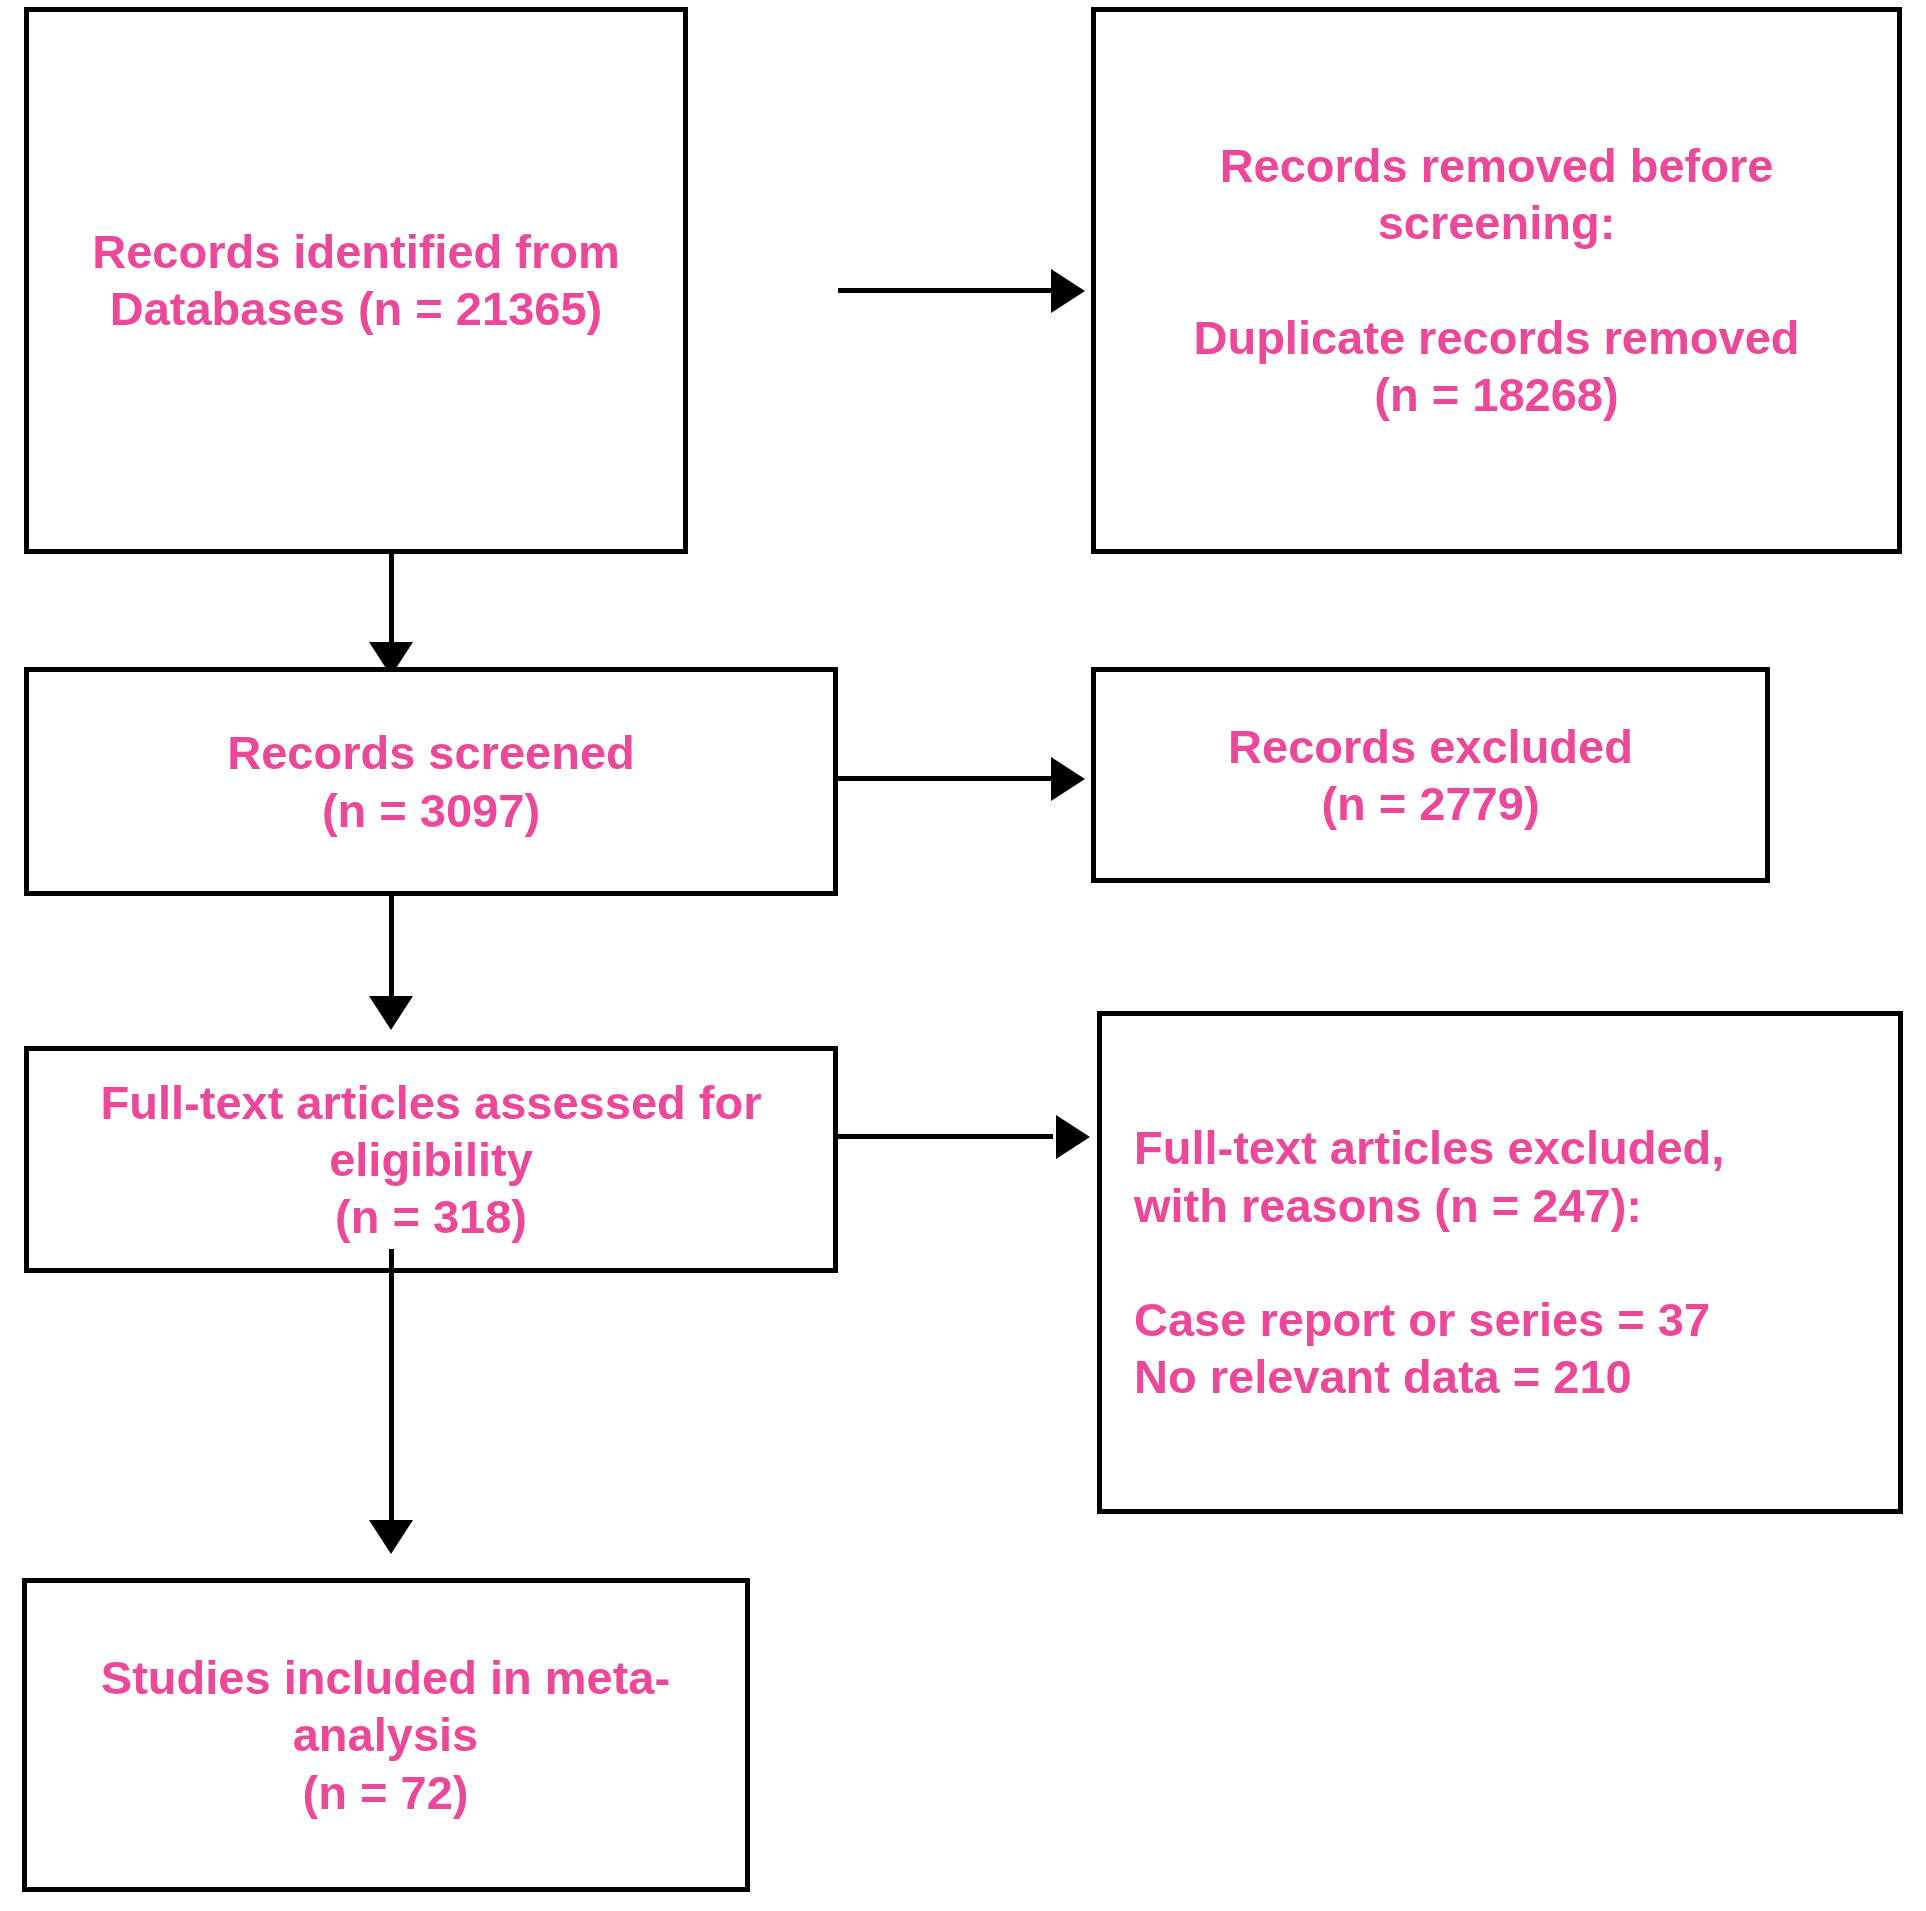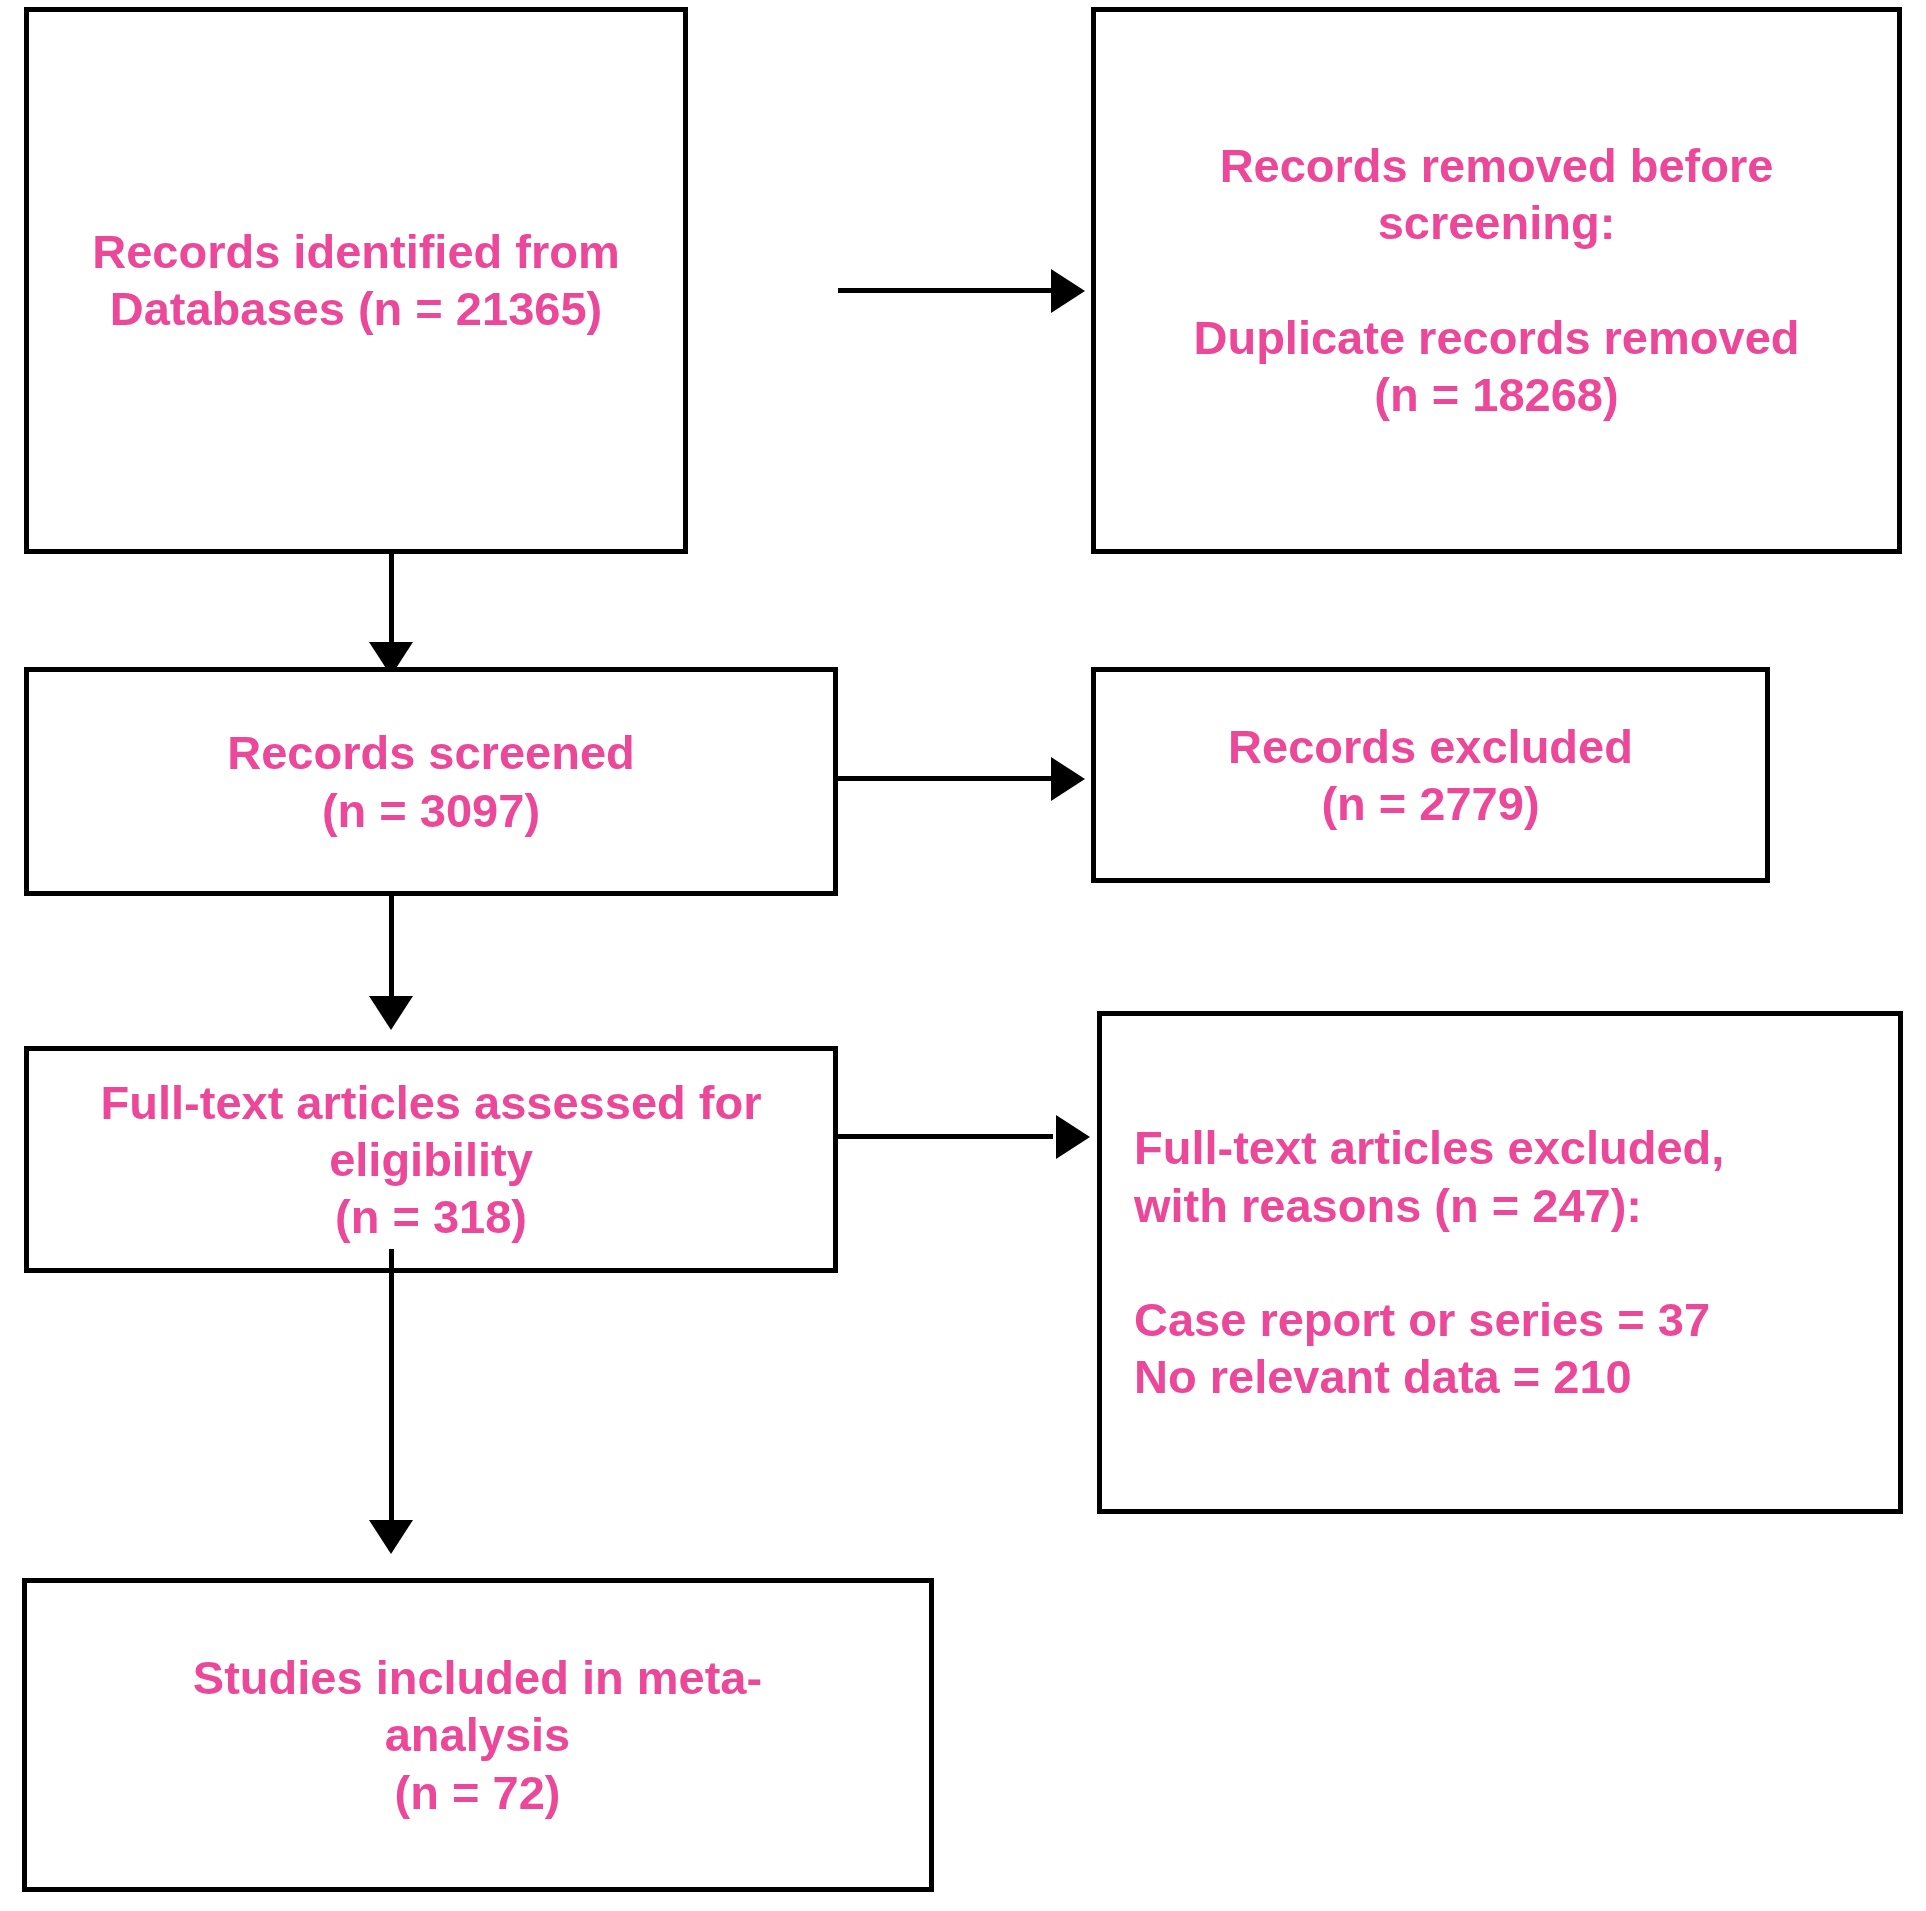--- a/index.html
+++ b/index.html
@@ -43,21 +43,21 @@
     text-align: left;
   }
 
   
   #box-identified      { left: 24px;   top: 6.5px;   width: 664px; height: 547px; }
   #box-removed         { left: 1091px; top: 6.5px;   width: 811px; height: 547px; }
   #box-screened        { left: 24px;   top: 667px; width: 814px; height: 229px; }
   #box-excluded        { left: 1091px; top: 667px; width: 679px; height: 216px; }
   #box-fulltext        { left: 24px;   top: 1022px; width: 814px; height: 227px; margin-top: 24px; }
   #box-fulltext-excl   { left: 1097px; top: 1011px; width: 806px; height: 503px; }
-  #box-included        { left: 21.5px;   top: 1578px; width: 912px; height: 314px; }
+  #box-included        { left: 21.5px;   top: 1578px; width: 728px; height: 314px; }
 
   
   .conn { position: absolute; background: #000000; }
 
   
   .v-stem { width: 4.6px; }
   #stem-1 { left: 389px; top: 553px;  height: 91px; }
   #stem-2 { left: 389px; top: 896px; height: 103px; }
   #stem-3 { left: 389px; top: 1249px; height: 273px; }
 

